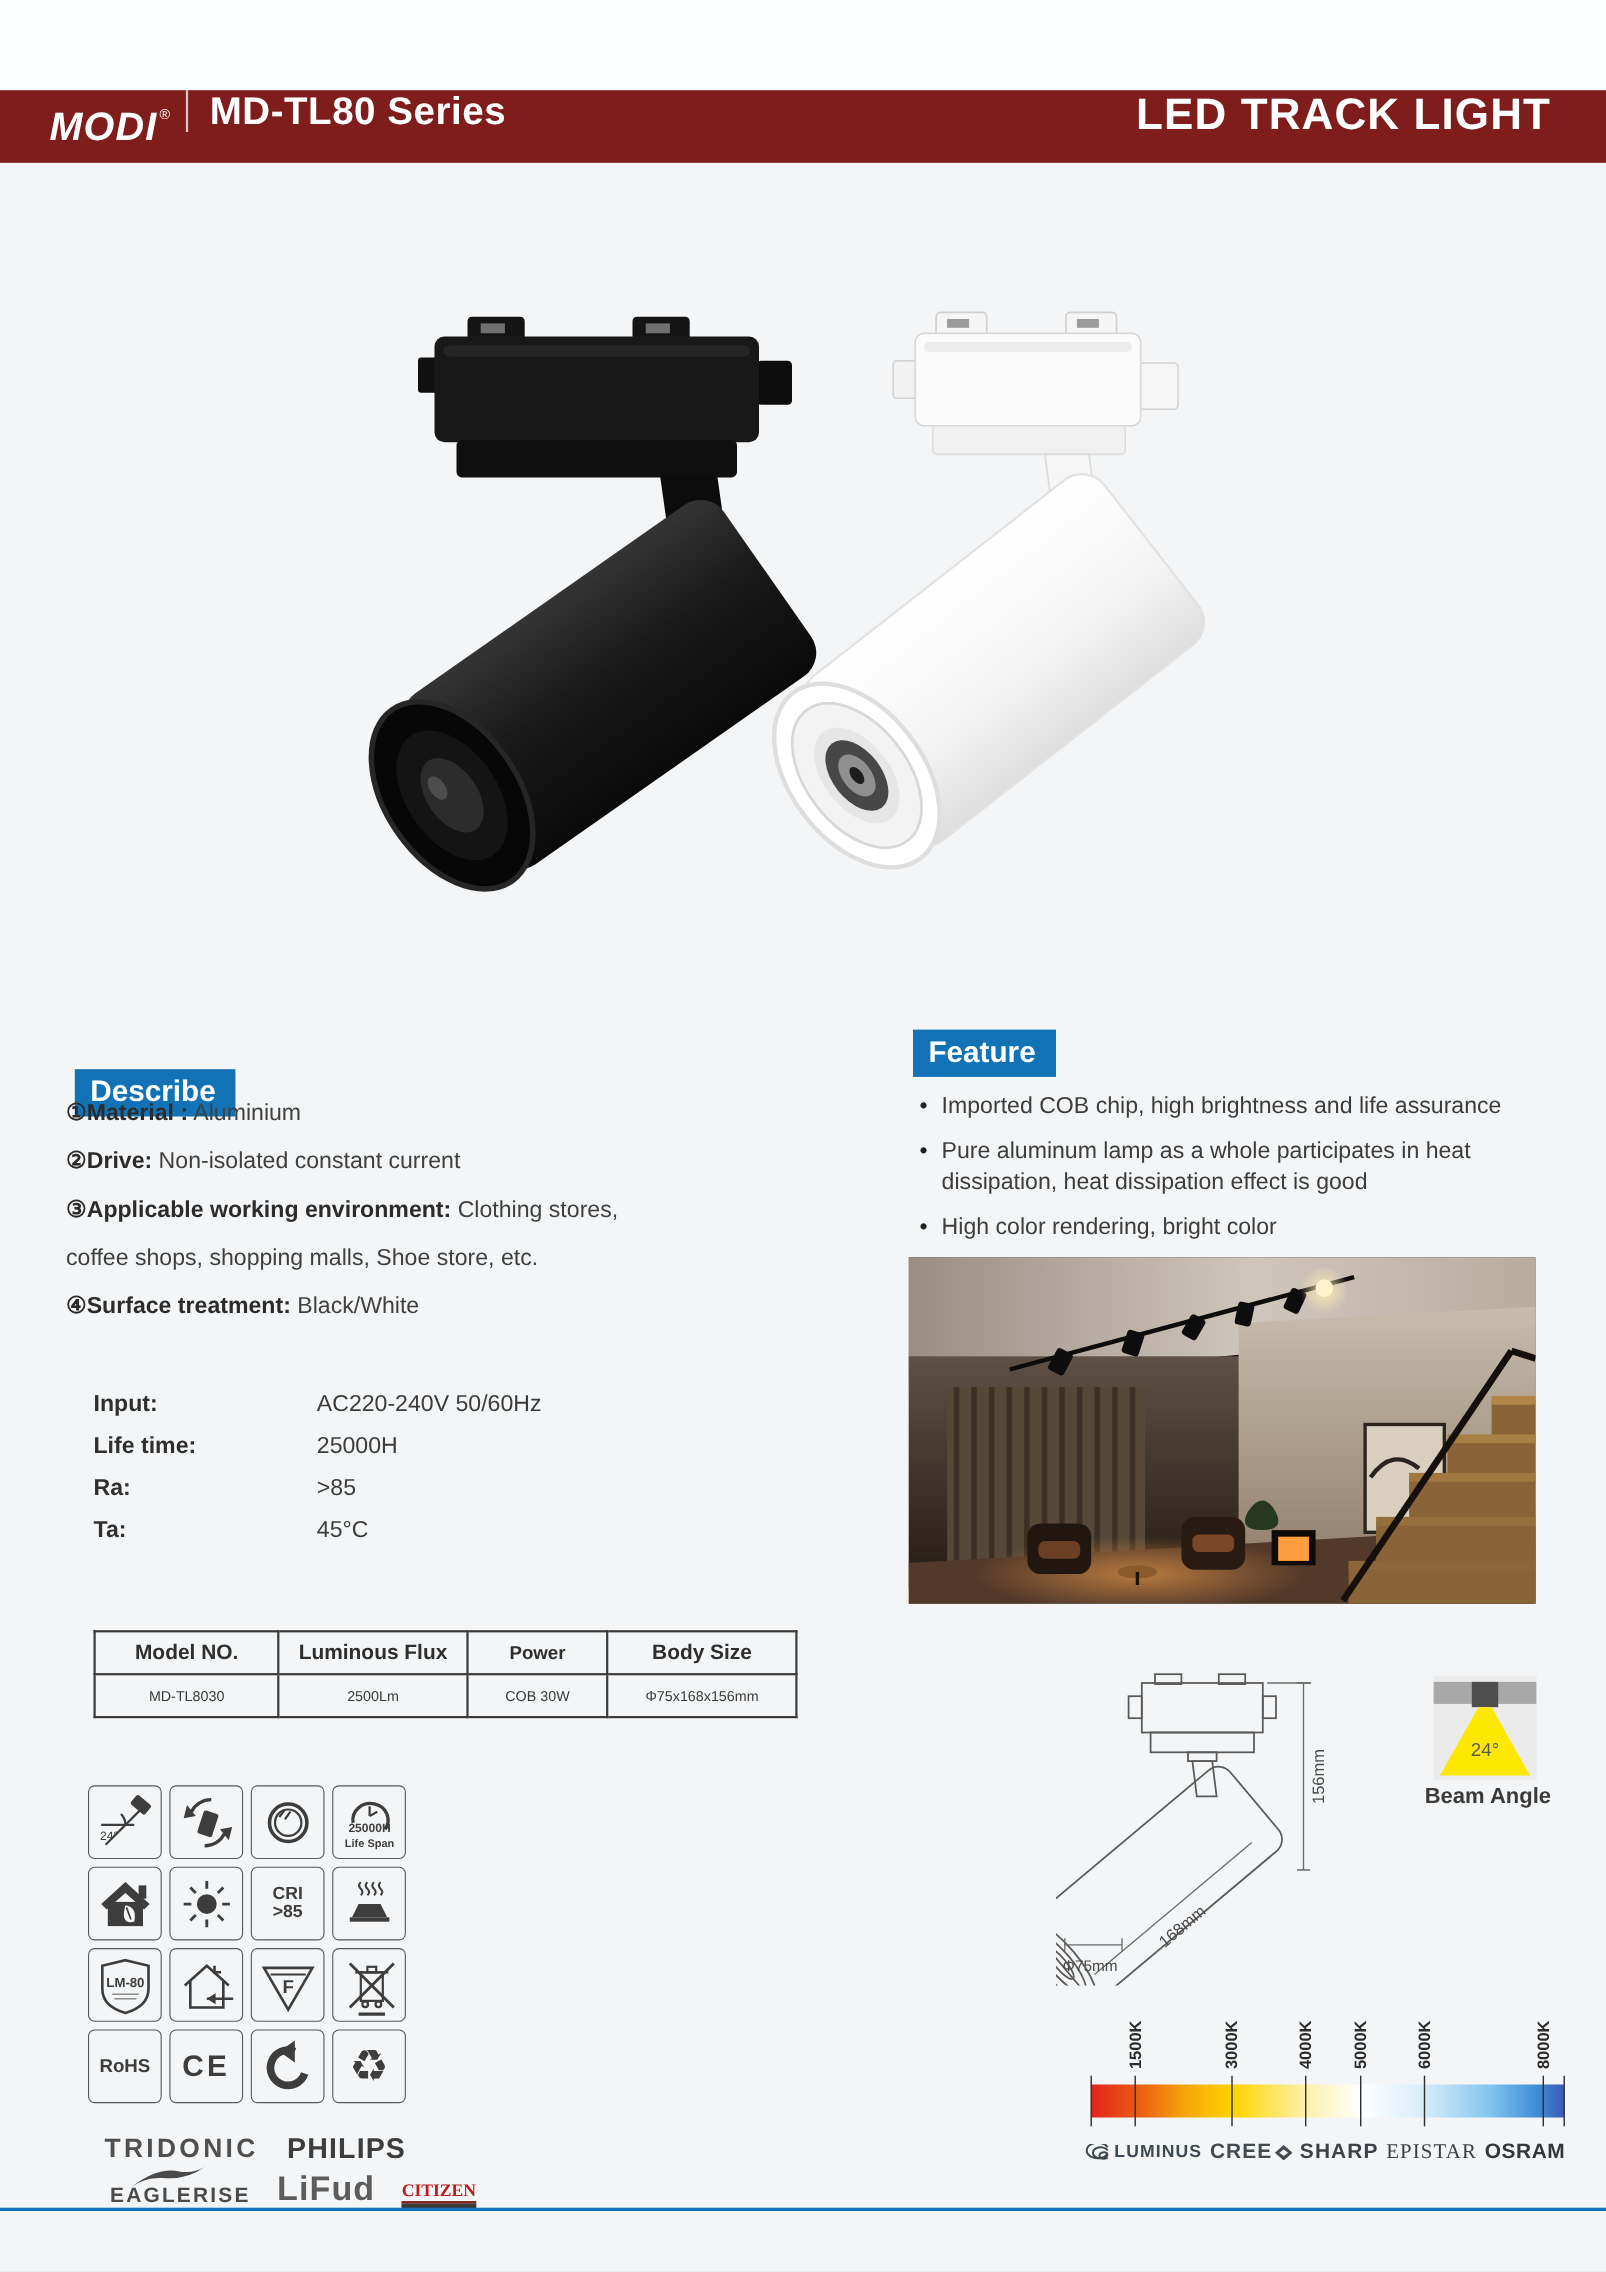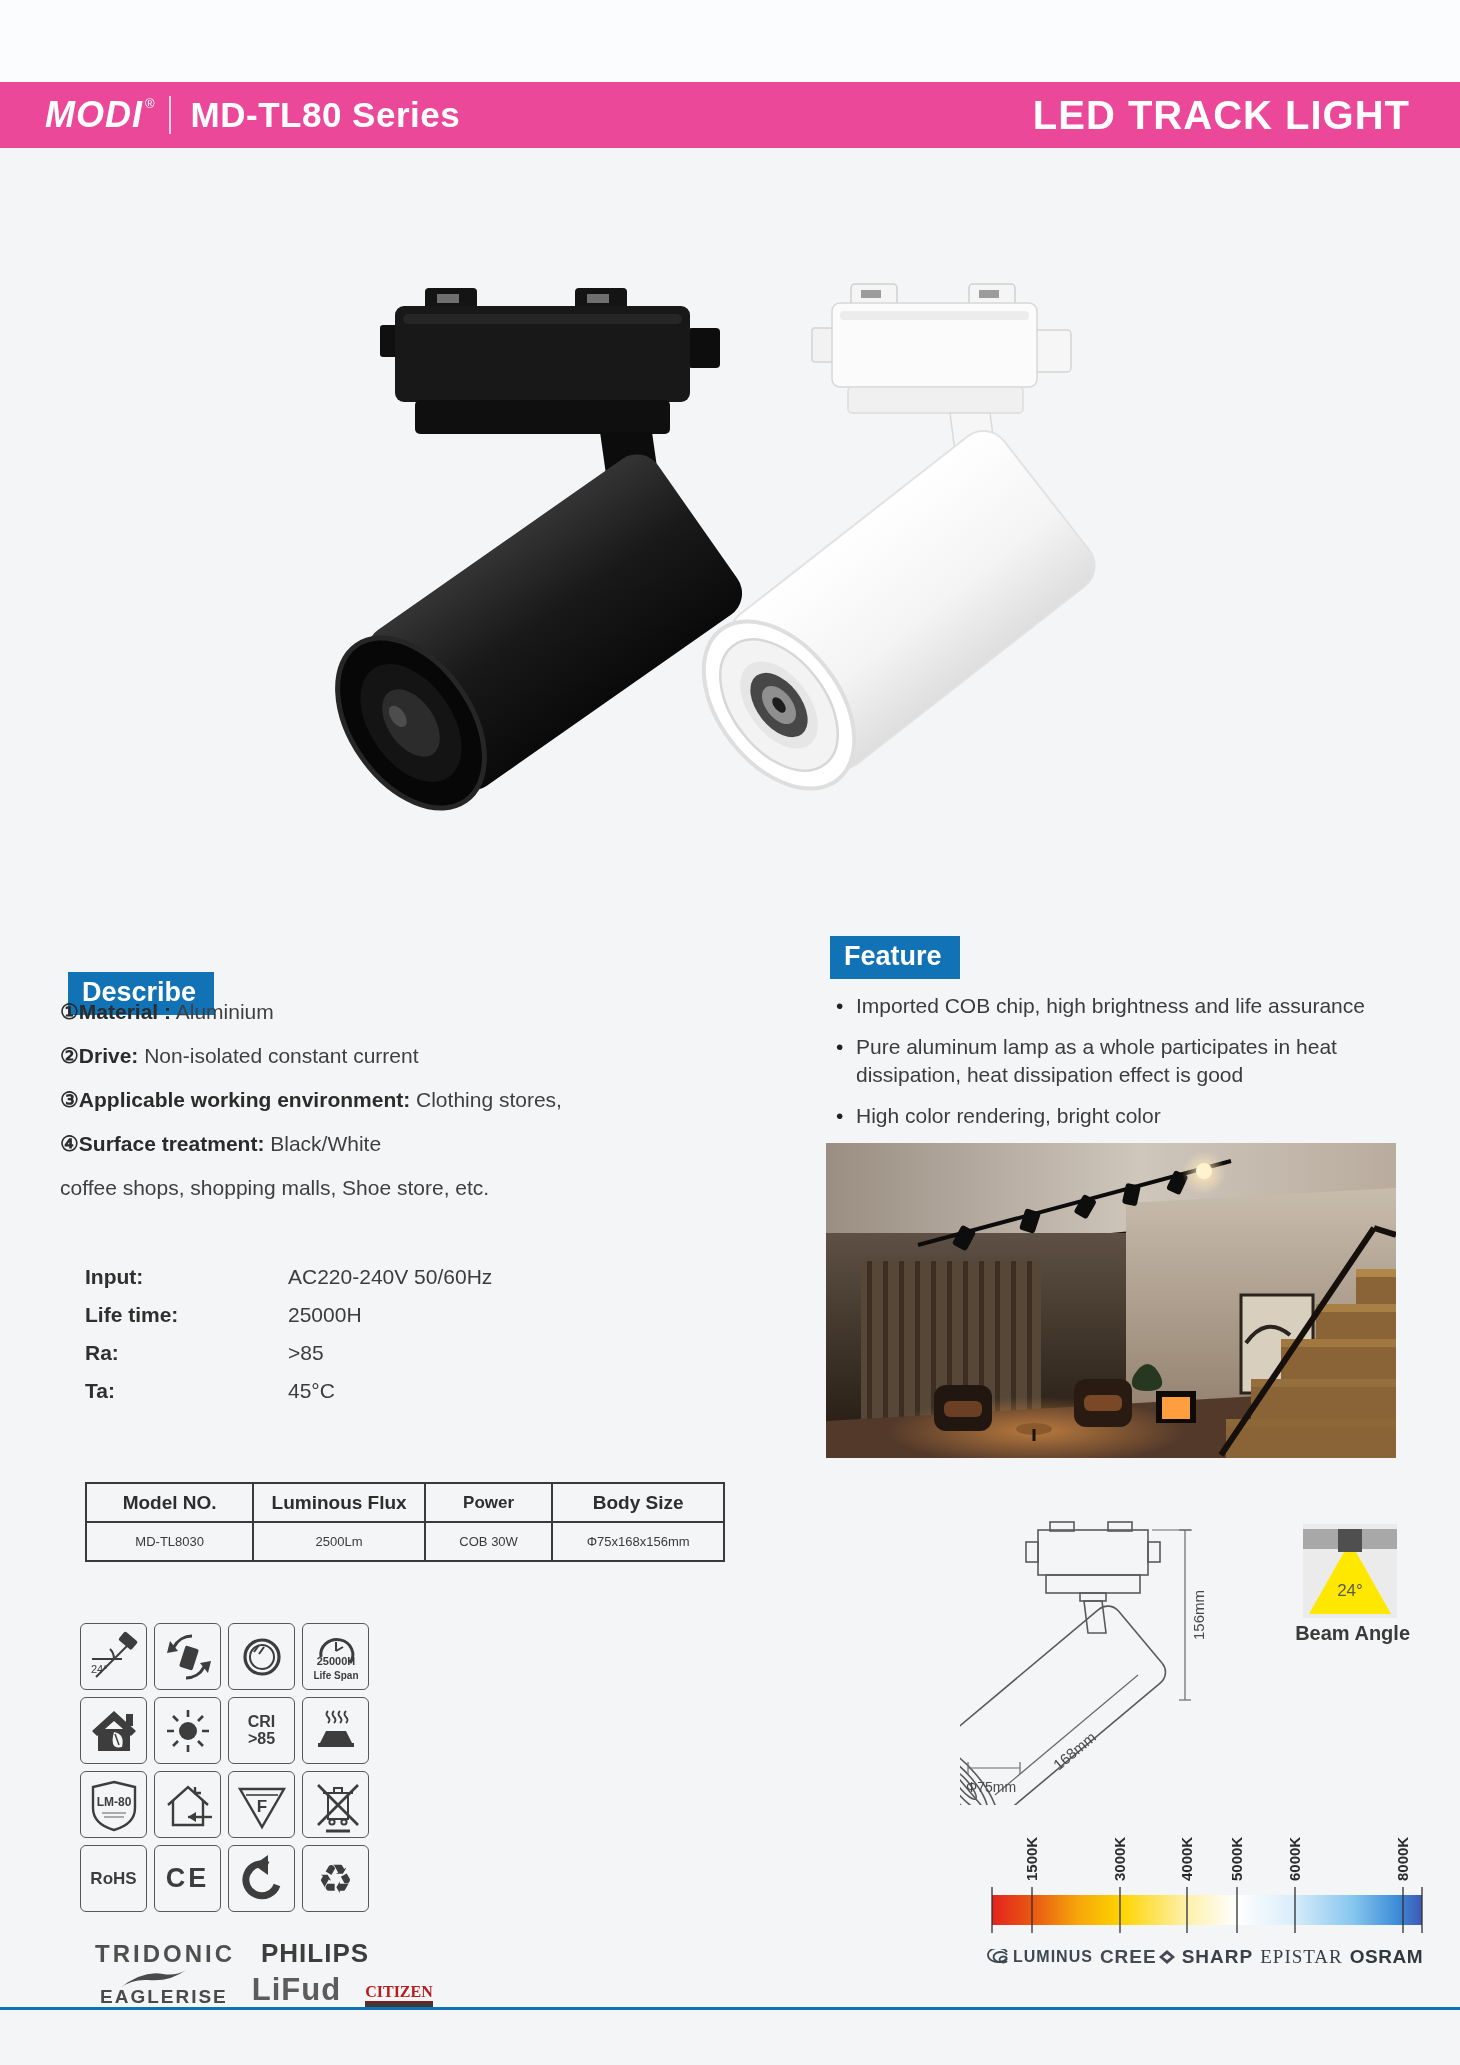--- a/index.html
+++ b/index.html
@@ -3,21 +3,21 @@
 <meta charset="utf-8">
 <style>
   * { margin:0; padding:0; box-sizing:border-box; }
   html,body { background:#e8eaec; }
   body { font-family:"Liberation Sans", sans-serif; }
   .page { position:relative; width:1460px; height:2065px; margin:0 auto; background:#f3f5f6; overflow:hidden; }
   .abs { position:absolute; }
 
   
   .top-strip { left:0; top:0; width:1460px; height:82px; background:#fbfcfd; }
-  .header-bar { left:0; top:82px; width:1460px; height:66px; background:#ec4899; color:#fff; display:flex; align-items:center; }
+  .header-bar { left:0; top:82px; width:1460px; height:66px; background:#7f1d1d; color:#fff; display:flex; }
   .brand-wrap { display:flex; align-items:center; margin-left:45px; }
   .brand { font-size:36px; font-weight:bold; font-style:italic; letter-spacing:1px; }
   .brand-reg { font-size:13px; vertical-align:top; position:relative; top:-12px; left:2px; font-style:normal; }
   .hdr-divider { width:2px; height:38px; background:rgba(255,255,255,.75); margin:0 20px 0 16px; }
   .hdr-series { font-size:35px; font-weight:bold; letter-spacing:.5px; }
   .hdr-title { margin-left:auto; margin-right:50px; font-size:40px; font-weight:800; letter-spacing:1px; }
 
   
   .badge { background:#1173b5; color:#fff; font-size:27px; font-weight:bold; padding:5px 18px 7px 14px; display:inline-block; }
 
@@ -149,22 +149,22 @@
     </g>
   </svg>
 
   <div class="abs" style="left:68px; top:972px;">
     <span class="badge">Describe</span>
   </div>
   <div class="abs" style="left:60px; top:990px;">
     <div class="d-line"><b>①Material :</b><span> Aluminium</span></div>
     <div class="d-line"><b>②Drive:</b><span> Non-isolated constant current</span></div>
     <div class="d-line"><b>③Applicable working environment:</b><span> Clothing stores,</span></div>
+    <div class="d-line"><b></b><span>coffee shops, shopping malls, Shoe store, etc.</span></div>
     <div class="d-line"><b>④Surface treatment:</b><span> Black/White</span></div>
-    <div class="d-line"><b></b><span>coffee shops, shopping malls, Shoe store, etc.</span></div>
   </div>
 
   <div class="abs" style="left:830px; top:936px;">
     <span class="badge">Feature</span>
   </div>
   <ul class="abs f-list" style="left:832px; top:992px;">
     <li>Imported COB chip, high brightness and life assurance</li>
     <li>Pure aluminum lamp as a whole participates in heat dissipation, heat dissipation effect is good</li>
     <li>High color rendering, bright color</li>
   </ul>

